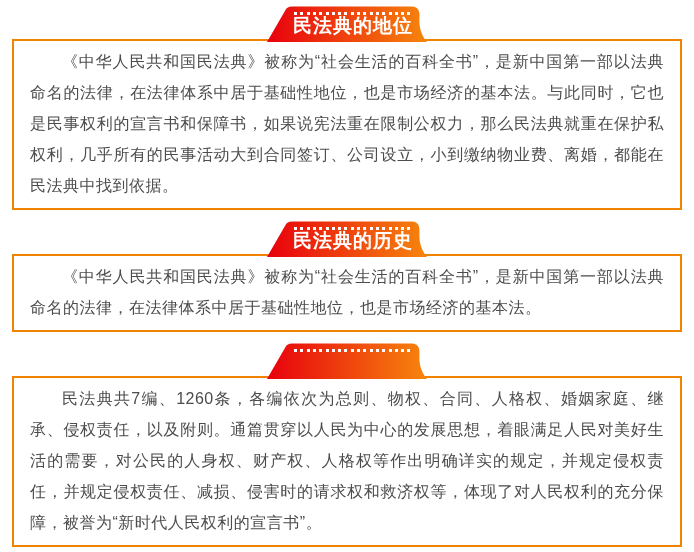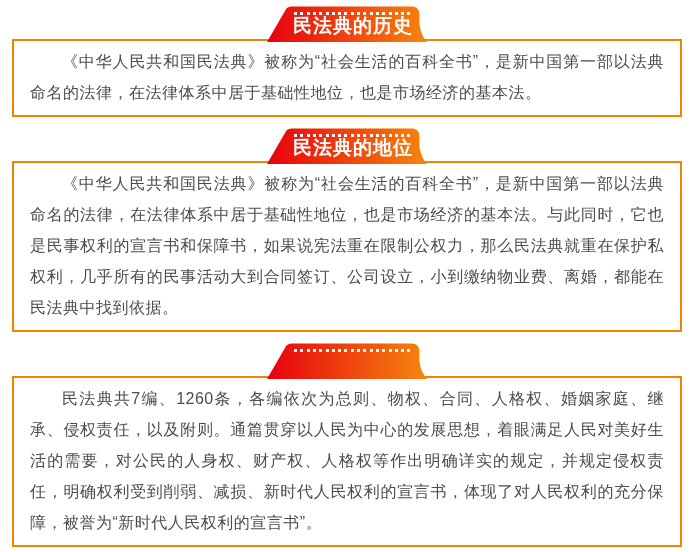--- a/index.html
+++ b/index.html
@@ -61,45 +61,45 @@
 </svg>
 
 <div class="page">
 
   <section class="section">
     <div class="banner">
       <svg class="banner-bg" viewBox="0 0 160 37">
         <use href="#bannerShape" fill="url(#bannerGrad)"></use>
       </svg>
       <div class="banner-dots"></div>
+      <div class="banner-title">民法典的地位</div>
+    </div>
+    <div class="box">
+      <p class="body-text">《中华人民共和国民法典》被称为“社会生活的百科全书”，是新中国第一部以法典命名的法律，在法律体系中居于基础性地位，也是市场经济的基本法。与此同时，它也是民事权利的宣言书和保障书，如果说宪法重在限制公权力，那么民法典就重在保护私权利，几乎所有的民事活动大到合同签订、公司设立，小到缴纳物业费、离婚，都能在民法典中找到依据。</p>
+    </div>
+  </section>
+
+  <section class="section">
+    <div class="banner">
+      <svg class="banner-bg" viewBox="0 0 160 37">
+        <use href="#bannerShape" fill="url(#bannerGrad)"></use>
+      </svg>
+      <div class="banner-dots"></div>
       <div class="banner-title">民法典的历史</div>
     </div>
     <div class="box">
       <p class="body-text">《中华人民共和国民法典》被称为“社会生活的百科全书”，是新中国第一部以法典命名的法律，在法律体系中居于基础性地位，也是市场经济的基本法。</p>
     </div>
   </section>
 
   <section class="section">
     <div class="banner">
       <svg class="banner-bg" viewBox="0 0 160 37">
         <use href="#bannerShape" fill="url(#bannerGrad)"></use>
       </svg>
       <div class="banner-dots"></div>
-      <div class="banner-title">民法典的地位</div>
     </div>
     <div class="box">
-      <p class="body-text">《中华人民共和国民法典》被称为“社会生活的百科全书”，是新中国第一部以法典命名的法律，在法律体系中居于基础性地位，也是市场经济的基本法。与此同时，它也是民事权利的宣言书和保障书，如果说宪法重在限制公权力，那么民法典就重在保护私权利，几乎所有的民事活动大到合同签订、公司设立，小到缴纳物业费、离婚，都能在民法典中找到依据。</p>
-    </div>
-  </section>
-
-  <section class="section">
-    <div class="banner">
-      <svg class="banner-bg" viewBox="0 0 160 37">
-        <use href="#bannerShape" fill="url(#bannerGrad)"></use>
-      </svg>
-      <div class="banner-dots"></div>
-    </div>
-    <div class="box">
-      <p class="body-text">民法典共7编、1260条，各编依次为总则、物权、合同、人格权、婚姻家庭、继承、侵权责任，以及附则。通篇贯穿以人民为中心的发展思想，着眼满足人民对美好生活的需要，对公民的人身权、财产权、人格权等作出明确详实的规定，并规定侵权责任，明确权利受到削弱、减损、新时代人民权利的宣言书，体现了对人民权利的充分保障，被誉为“新时代人民权利的宣言书”。</p>
+      <p class="body-text">民法典共7编、1260条，各编依次为总则、物权、合同、人格权、婚姻家庭、继承、侵权责任，以及附则。通篇贯穿以人民为中心的发展思想，着眼满足人民对美好生活的需要，对公民的人身权、财产权、人格权等作出明确详实的规定，并规定侵权责任，并规定侵权责任、减损、侵害时的请求权和救济权等，体现了对人民权利的充分保障，被誉为“新时代人民权利的宣言书”。</p>
     </div>
   </section>
 
 </div>
 
 </body></html>

